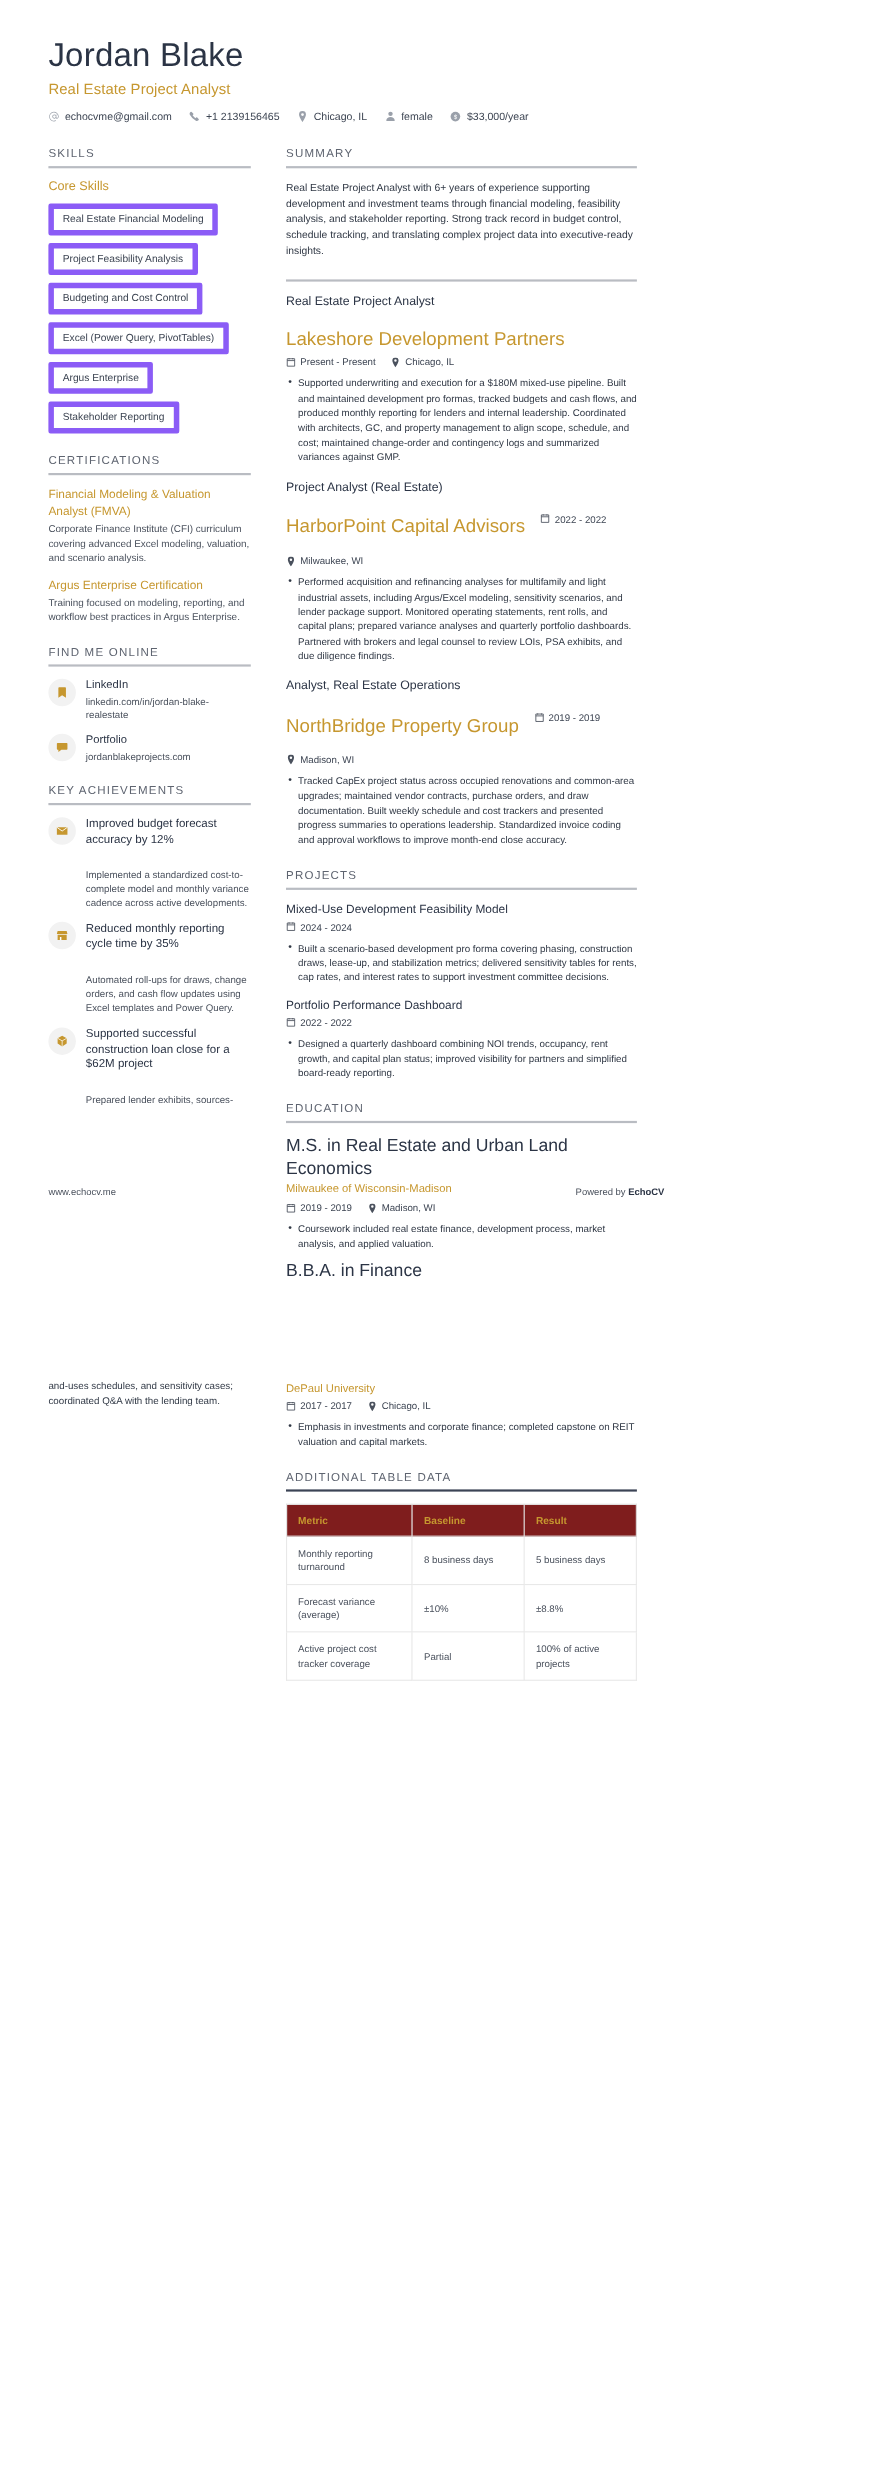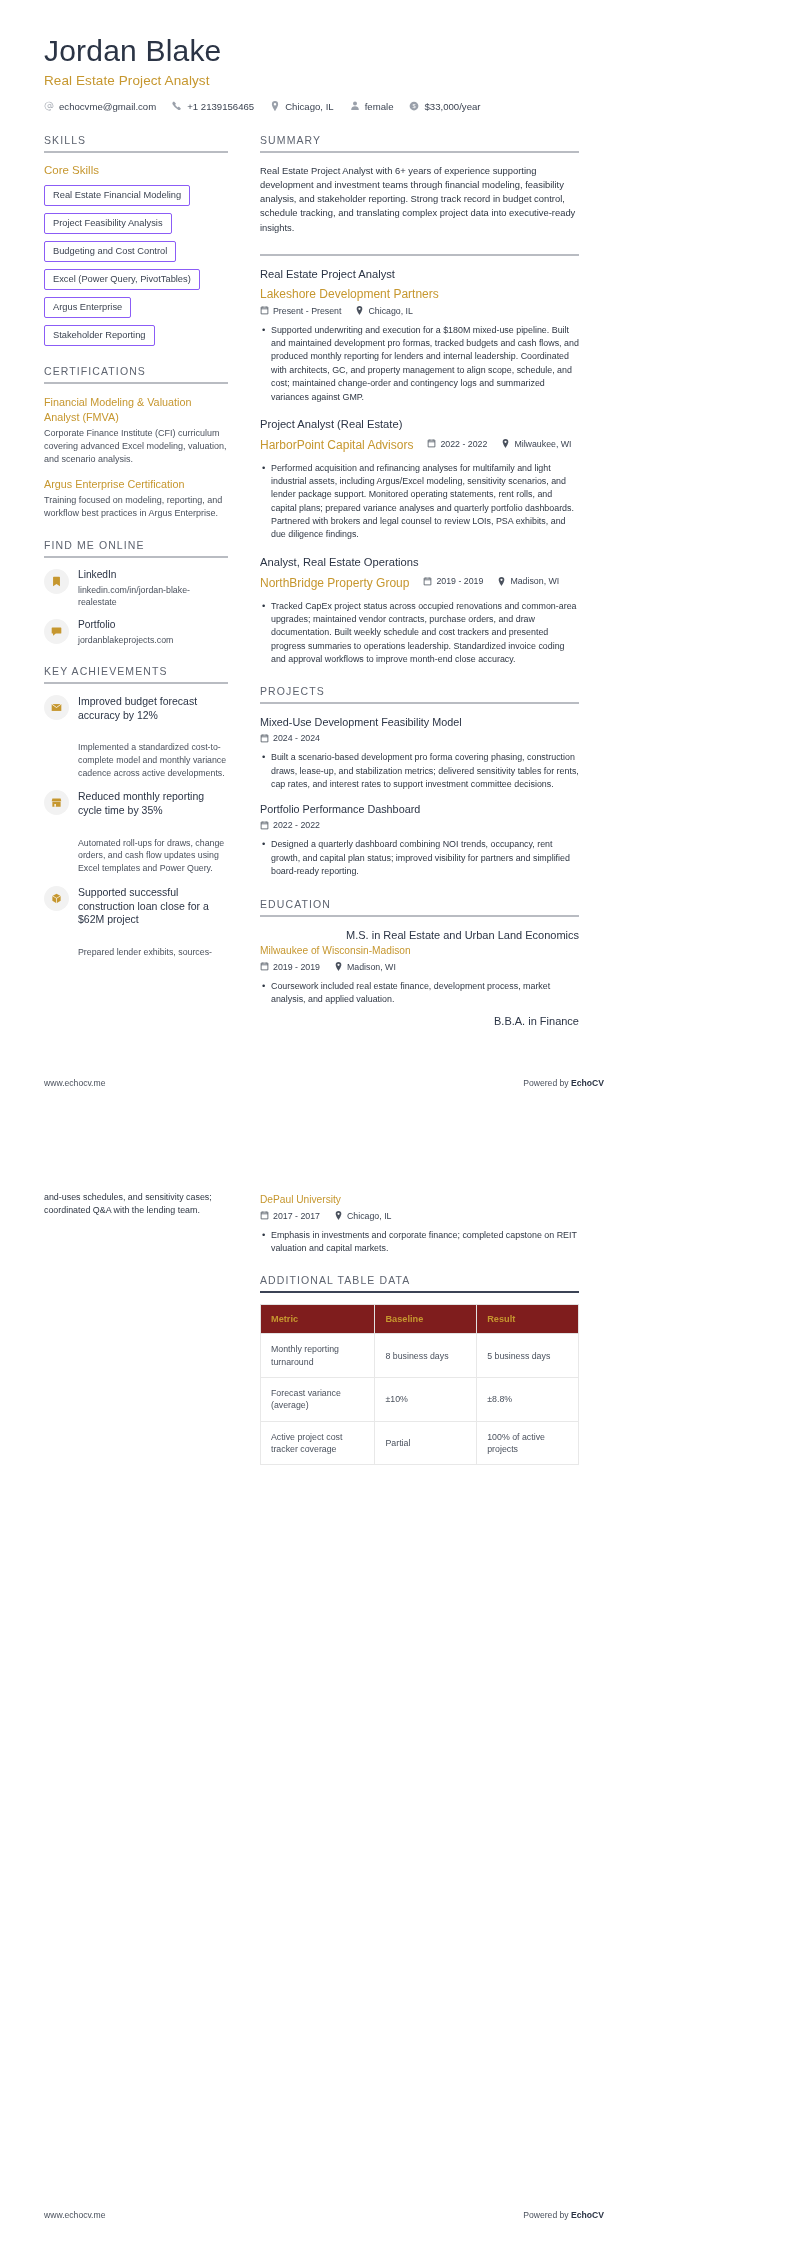--- a/index.html
+++ b/index.html
@@ -63,21 +63,21 @@
     padding-bottom: 5px;
   }
   .sec-rule { height: 2px; background: #b9bcc2; margin-bottom: 11px; }
   .sec-rule.dark { background: #3b4355; height: 2px; }
   .sec-block { margin-bottom: 19px; }
 
   
   .skill-group-title { font-size: 11.5px; color: #c6972f; margin-bottom: 9px; }
   .chips { display: flex; flex-direction: column; align-items: flex-start; gap: 7px; }
   .chip {
-    border: 1px solid #8b5cf6;
+    border: 5px solid #8b5cf6;
     border-radius: 2px;
     padding: 4px 8px;
     font-size: 9.3px;
     color: #3c4452;
     line-height: 1.2;
   }
 
   
   .cert { margin-bottom: 11px; }
   .cert-name { font-size: 10.8px; color: #c6972f; line-height: 1.32; }
@@ -103,21 +103,21 @@
   }
   .ach-badge svg { width: 11px; height: 11px; fill: #c6972f; }
   .ach-title { font-size: 10.5px; color: #2b3445; line-height: 1.3; }
   .ach-desc { font-size: 8.8px; color: #4a515d; line-height: 1.45; margin-top: 19px; }
 
   
   .summary-text { font-size: 9.4px; line-height: 1.52; color: #2f3744; }
 
   .job { margin-bottom: 13px; }
   .job-title { font-size: 11.2px; color: #2b3445; line-height: 1.3; }
-  .job-company { font-size: 12px; color: #c6972f; line-height: 1.35; margin-top: 4px; }
+  .job-company { font-size: 17px; color: #c6972f; line-height: 1.35; margin-top: 16px; }
   .job-meta { display: flex; gap: 14px; align-items: center; margin-top: 4px; font-size: 8.8px; color: #3c4452; flex-wrap: wrap; }
   .job-company-inline { display: flex; gap: 14px; align-items: center; flex-wrap: wrap; margin-top: 2px; }
   .meta-item { display: flex; align-items: center; gap: 4px; white-space: nowrap; }
   .meta-item svg { width: 9px; height: 9px; fill: #4a515d; flex: none; }
   .bullets { margin-top: 8px; }
   .bullet {
     position: relative;
     font-size: 8.9px;
     line-height: 1.5;
     color: #2f3744;
@@ -130,21 +130,21 @@
     left: 2px;
     top: -1px;
     color: #2f3744;
     font-size: 9.5px;
   }
 
   .proj { margin-bottom: 11px; }
   .proj-title { font-size: 10.8px; color: #2b3445; line-height: 1.3; }
 
   .edu { margin-bottom: 8px; }
-  .edu-degree { font-size: 11px; color: #2b3445; line-height: 1.3; text-align: right; }
+  .edu-degree { font-size: 16px; color: #2b3445; line-height: 1.3; }
   .edu-school { font-size: 10.2px; color: #c6972f; line-height: 1.35; margin-top: 2px; }
 
   
   table.data { width: 100%; border-collapse: collapse; margin-top: 6px; }
   table.data th {
     background: #7f1d1d;
     color: #c6972f;
     font-size: 9.2px;
     text-align: left;
     padding: 9px 10px;

